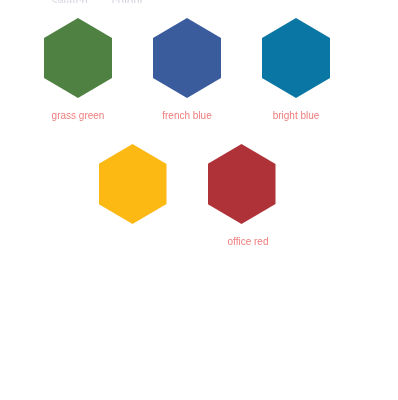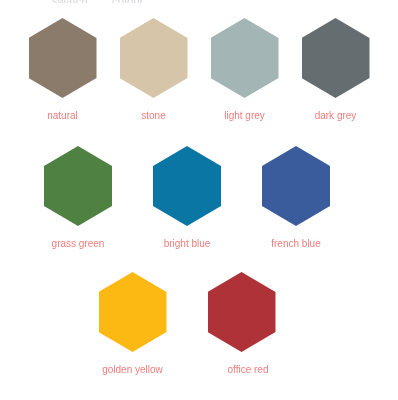--- a/index.html
+++ b/index.html
@@ -88,58 +88,39 @@
 </style>
 </head>
 <body style="background: rgb(255, 255, 255);">
 
 <div class="cutoff-strip">
   <span class="cutoff-a">swatch</span><span class="cutoff-b">colour</span>
 </div>
 
 <div class="palette">
 
-  <div class="swatch-row row-1">
-    <div class="swatch">
-      <div class="hex" style="background: rgb(139, 123, 107);"></div>
-      <div class="swatch-label" style="color: rgb(239, 124, 124);">natural</div>
-    </div>
-    <div class="swatch">
-      <div class="hex" style="background: rgb(214, 197, 168);"></div>
-      <div class="swatch-label" style="color: rgb(239, 124, 124);">stone</div>
-    </div>
-    <div class="swatch">
-      <div class="hex" style="background: rgb(163, 181, 181);"></div>
-      <div class="swatch-label" style="color: rgb(239, 124, 124);">light grey</div>
-    </div>
-    <div class="swatch">
-      <div class="hex" style="background: rgb(102, 109, 112);"></div>
-      <div class="swatch-label" style="color: rgb(239, 124, 124);">dark grey</div>
-    </div>
-  </div>
 
   <div class="swatch-row row-2">
     <div class="swatch">
       <div class="hex" style="background: rgb(78, 129, 66);"></div>
       <div class="swatch-label" style="color: rgb(239, 124, 124);">grass green</div>
     </div>
     <div class="swatch">
+      <div class="hex" style="background: rgb(58, 91, 156);"></div>
+      <div class="swatch-label" style="color: rgb(239, 124, 124);">french blue</div>
+    </div>
+    <div class="swatch">
       <div class="hex" style="background: rgb(10, 118, 164);"></div>
       <div class="swatch-label" style="color: rgb(239, 124, 124);">bright blue</div>
-    </div>
-    <div class="swatch">
-      <div class="hex" style="background: rgb(58, 91, 156);"></div>
-      <div class="swatch-label" style="color: rgb(239, 124, 124);">french blue</div>
     </div>
   </div>
 
   <div class="swatch-row row-3">
     <div class="swatch">
       <div class="hex" style="background: rgb(252, 184, 19);"></div>
-      <div class="swatch-label" style="color: rgb(239, 124, 124);">golden yellow</div>
     </div>
     <div class="swatch">
       <div class="hex" style="background: rgb(175, 50, 57);"></div>
       <div class="swatch-label" style="color: rgb(239, 124, 124); margin-left: 13px;">office red</div>
     </div>
   </div>
 
 </div>
 
 </body></html>

